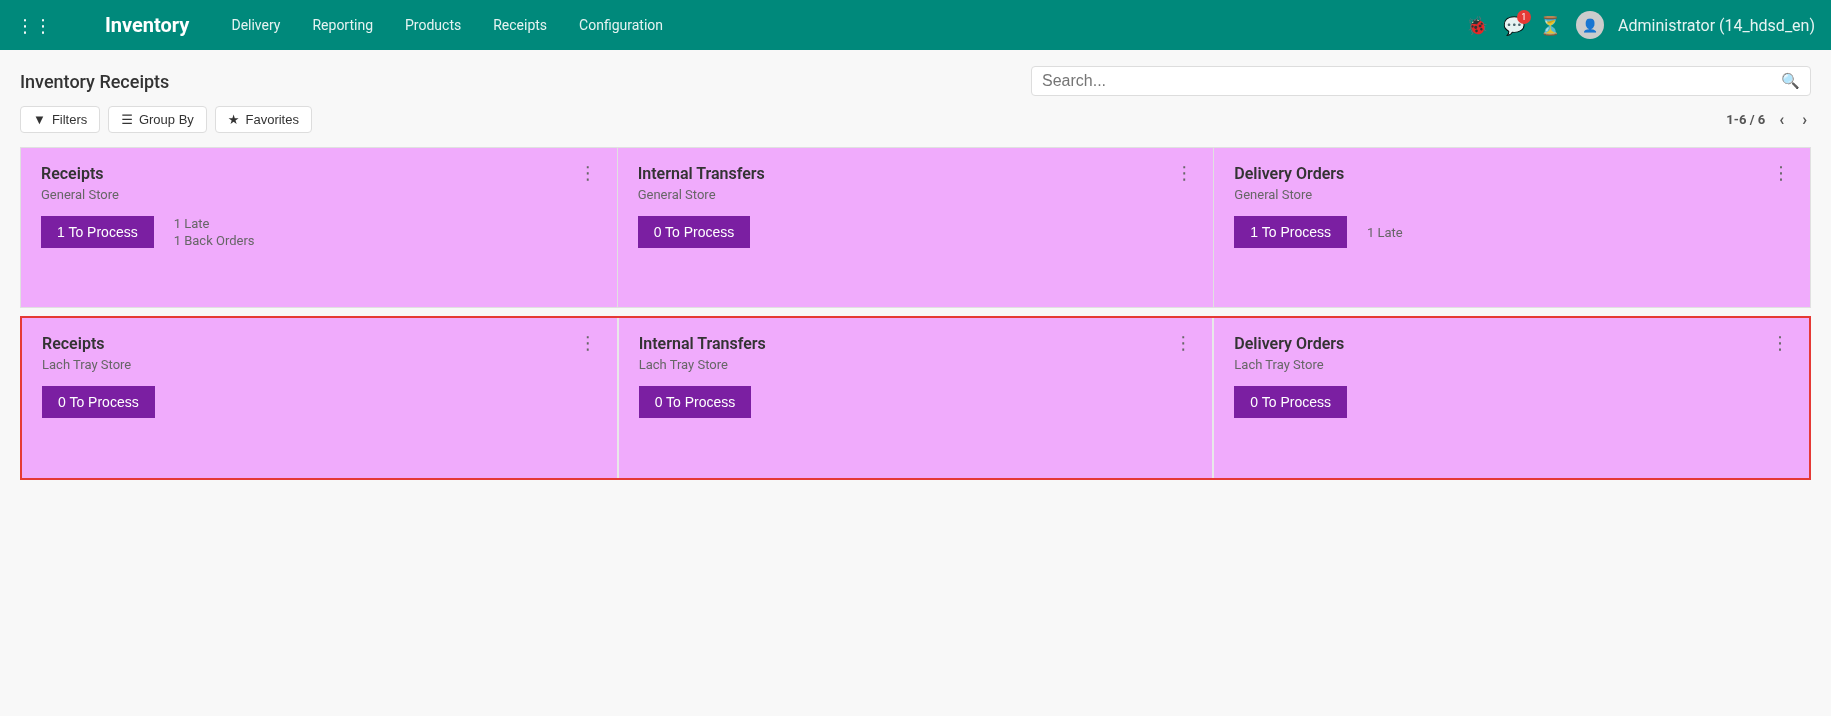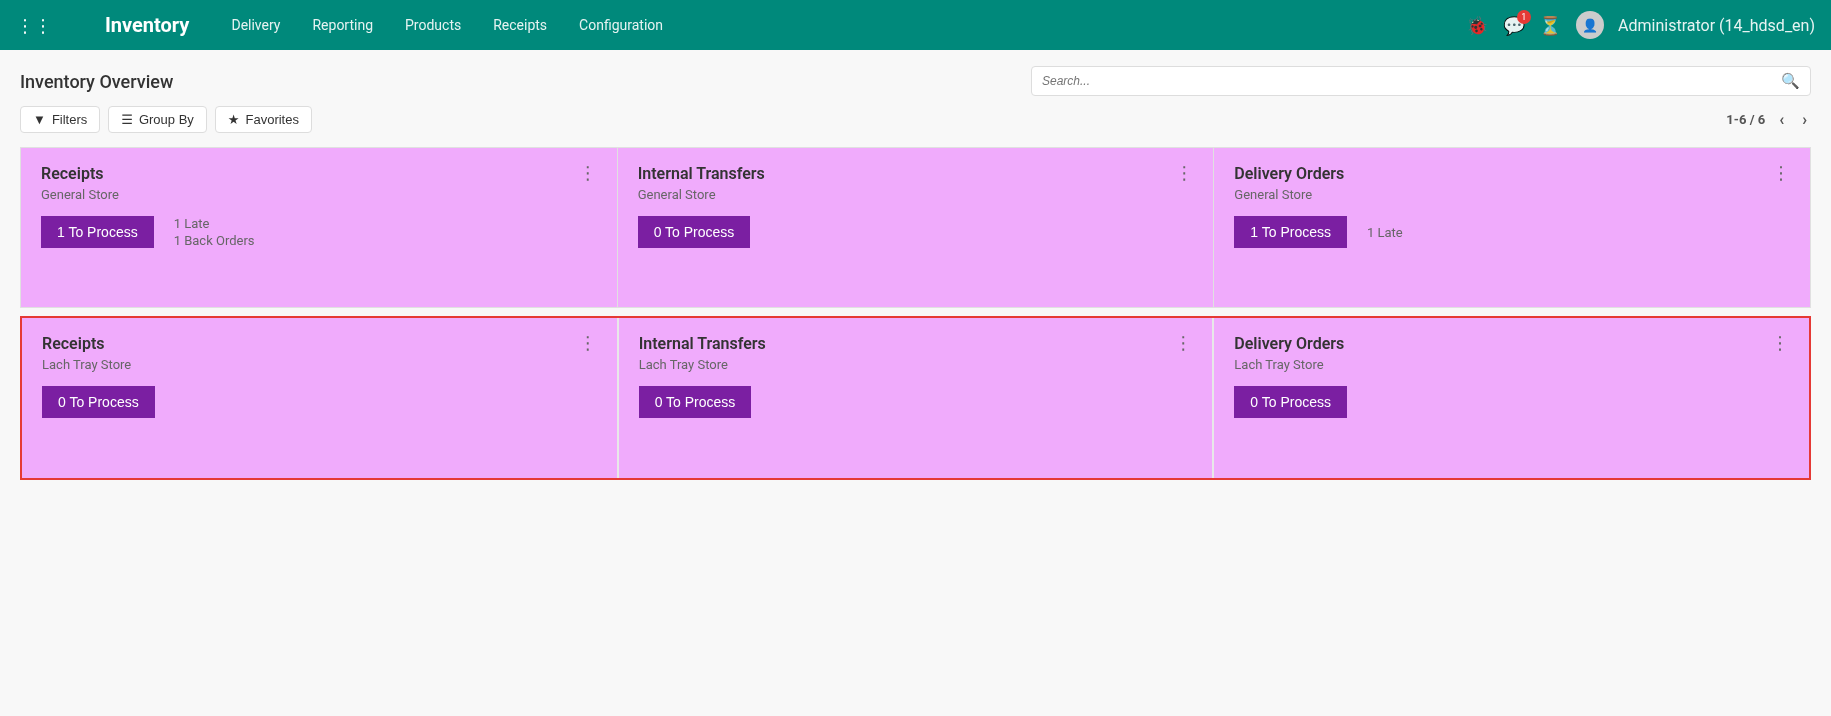--- a/index.html
+++ b/index.html
@@ -101,24 +101,23 @@
       background: #fff;
       border: 1px solid #ddd;
       border-radius: 4px;
       padding: 5px 10px;
       width: 780px;
       position: relative;
     }
     .search-input {
       border: none;
       outline: none;
-      font-size: 12px;
+      font-size: 16px;
       width: 100%;
       color: #b91c1c;
-      font-style: italic;
     }
     .search-icon-right {
       color: #777;
       font-size: 15px;
       cursor: pointer;
     }
 
     
     .filter-row {
       display: flex;
@@ -253,21 +252,21 @@
     </span>
     <span class="topnav-icon">⏳</span>
     <div class="topnav-avatar">👤</div>
     <span class="topnav-username">Administrator (14_hdsd_en)</span>
   </div>
 </nav>
 
 <div class="content-area">
 
   <div class="search-bar-row">
-    <span class="page-title">Inventory Overview</span>
+    <span class="page-title">Inventory Receipts</span>
     <div class="search-container">
       <input type="text" class="search-input" placeholder="Search..." style="">
       <span class="search-icon-right">🔍</span>
     </div>
   </div>
 
   <div class="filter-row">
     <button class="filter-btn">
       <span>▼</span>
       <span>Filters</span>

